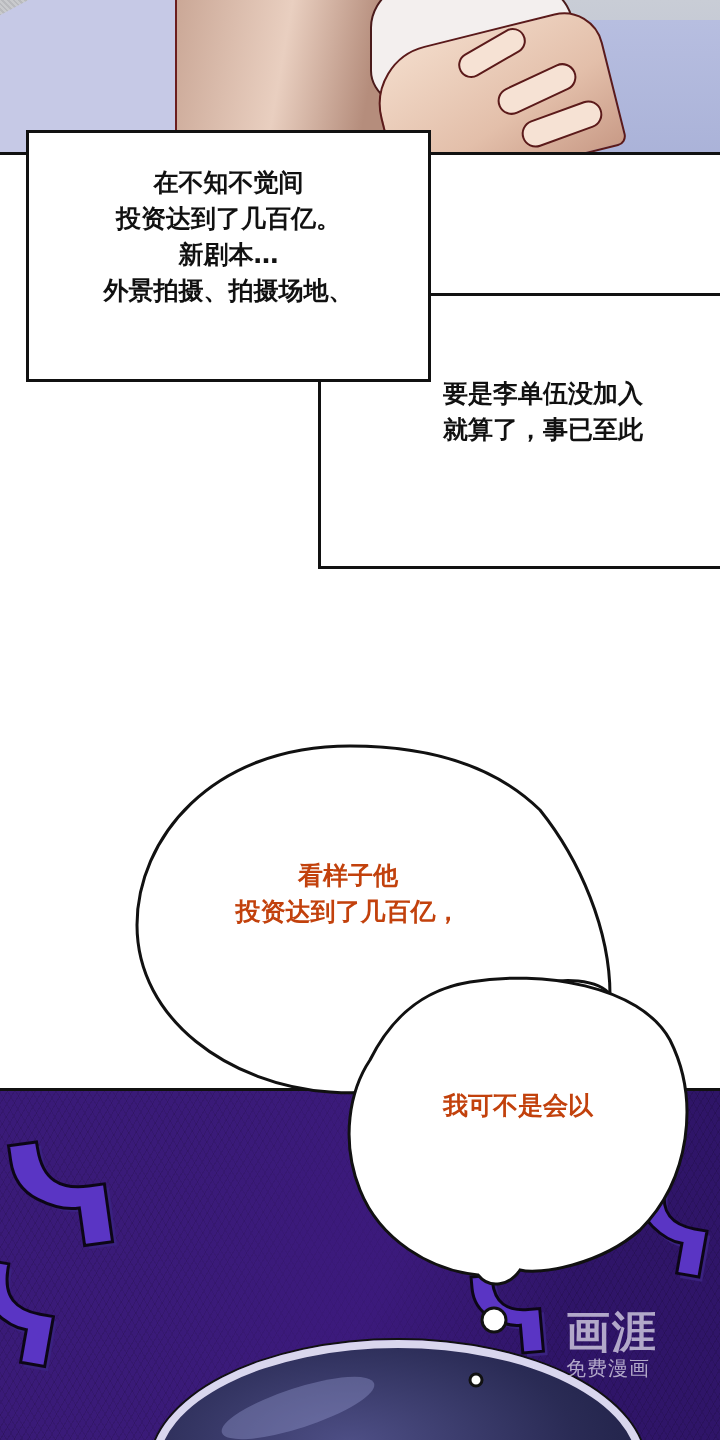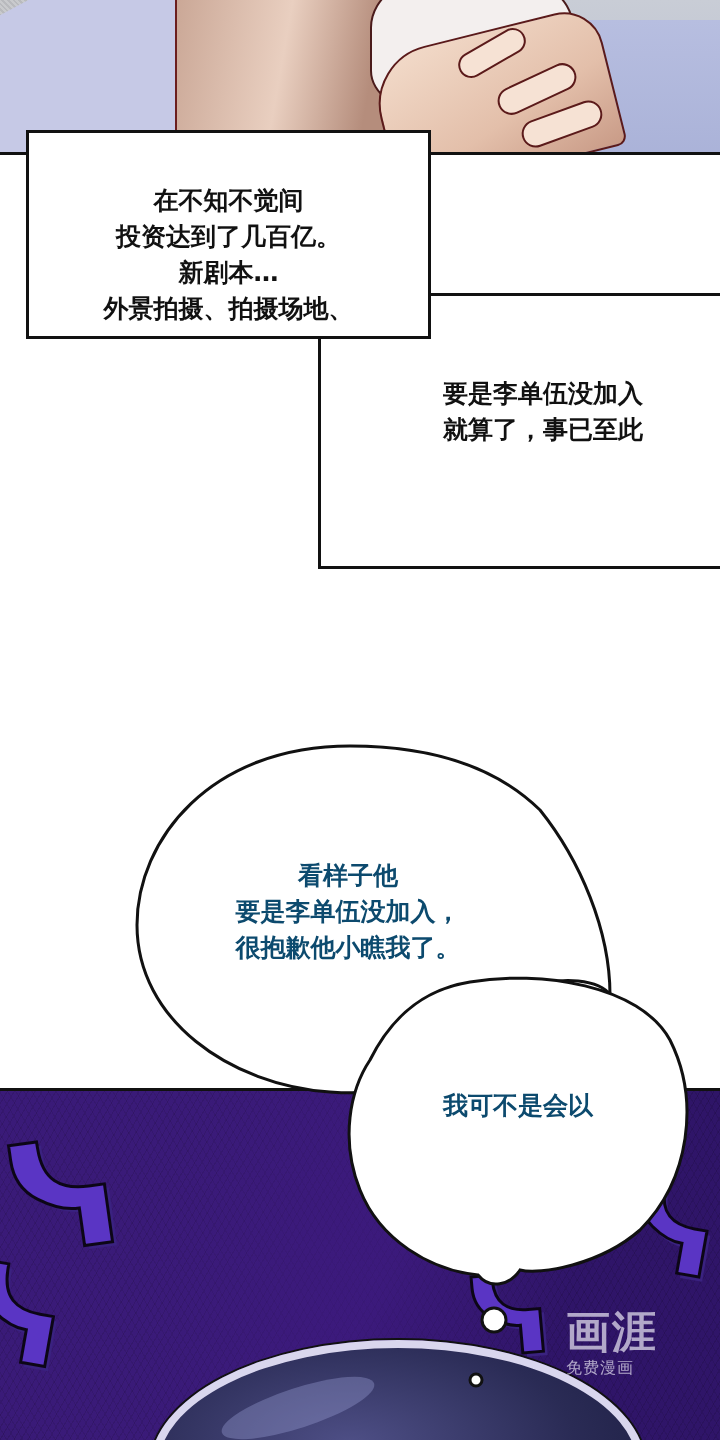--- a/index.html
+++ b/index.html
@@ -50,21 +50,21 @@
       background: linear-gradient(180deg, #b7bee0, #aab2d8);
       border-left: 2px solid #2a2540;
     }
 
     
     .narr {
       background: #fff; border: 3px solid #111; box-sizing: border-box;
       color: #111; font-size: 25px; line-height: 36px; text-align: center;
       font-weight: 600;
     }
-    .narr-1 { left: 26px; top: 130px; width: 405px; height: 209px; padding-top: 50px; z-index: 3; }
+    .narr-1 { left: 26px; top: 130px; width: 405px; height: 252px; padding-top: 32px; z-index: 3; }
     .narr-2 { left: 284px; top: 293px; width: 410px; height: 276px; padding-top: 80px; padding-left: 40px; z-index: 2; margin-left: 34px; }
 
     .narr .line { display: block; white-space: nowrap; }
 
     
     .panel-purple {
       left: 0; top: 1088px; width: 720px; height: 352px;
       background:
         radial-gradient(circle at 20% 30%, rgba(70,30,140,.55) 0 40%, transparent 70%),
         radial-gradient(circle at 80% 70%, rgba(50,20,110,.6) 0 40%, transparent 70%),
@@ -88,30 +88,30 @@
       border: 8px solid #d9d6ee; box-shadow: 0 0 0 2px #111;
     }
     .head .shine {
       position: absolute; left: 60px; top: 40px; width: 160px; height: 40px;
       background: rgba(160,165,220,.35); border-radius: 50%; transform: rotate(-18deg);
     }
 
     
     .bubble-svg { position: absolute; left: 0; top: 0; width: 720px; height: 1440px; z-index: 5; pointer-events: none; }
     .bubble-text {
-      position: absolute; z-index: 6; color: #0c4a6e; font-size: 25px; line-height: 36px;
+      position: absolute; z-index: 6; color: #c2410c; font-size: 25px; line-height: 36px;
       text-align: center; font-weight: 600; white-space: nowrap;
     }
     .bubble-1-text { left: 188px; top: 858px; width: 320px; }
     .bubble-2-text { left: 368px; top: 1088px; width: 300px; }
 
     
     .watermark { left: 566px; top: 1307px; width: 140px; z-index: 7; color: rgba(215,210,230,.78); }
     .watermark .brand { font-size: 44px; line-height: 50px; font-weight: 700; letter-spacing: 2px; }
-    .watermark .sub { font-size: 16px; line-height: 22px; letter-spacing: 1px; }
+    .watermark .sub { font-size: 20px; line-height: 22px; letter-spacing: 1px; }
   </style>
 </head>
 <body>
 
 <div class="abs panel-top">
   <div class="abs texture"></div>
   <div class="abs sleeve-left"></div>
   <div class="abs neck"></div>
   <div class="abs shirt"></div>
   <div class="abs sleeve-right"></div>
@@ -153,22 +153,21 @@
   <path d="M470,982 C540,970 640,985 670,1040 C700,1100 690,1180 640,1230
            C600,1265 540,1275 520,1270 C510,1285 490,1290 478,1275
            C430,1270 380,1240 360,1190 C340,1140 350,1090 370,1060
            C390,1020 420,990 470,982 Z" fill="#ffffff" stroke="#111" stroke-width="3"></path>
   <circle cx="494" cy="1320" r="12" fill="#fff" stroke="#111" stroke-width="3"></circle>
   <circle cx="476" cy="1380" r="6" fill="#fff" stroke="#111" stroke-width="3"></circle>
 </svg>
 
 <div class="bubble-text bubble-1-text">
   <div>看样子他</div>
-  <div>要是李单伍没加入，</div>
-  <div>很抱歉他小瞧我了。</div>
+  <div>投资达到了几百亿，</div>
 </div>
 
 <div class="bubble-text bubble-2-text">
   <div>我可不是会以</div>
 </div>
 
 <div class="abs watermark">
   <div class="brand">画涯</div>
   <div class="sub">免费漫画</div>
 </div>

